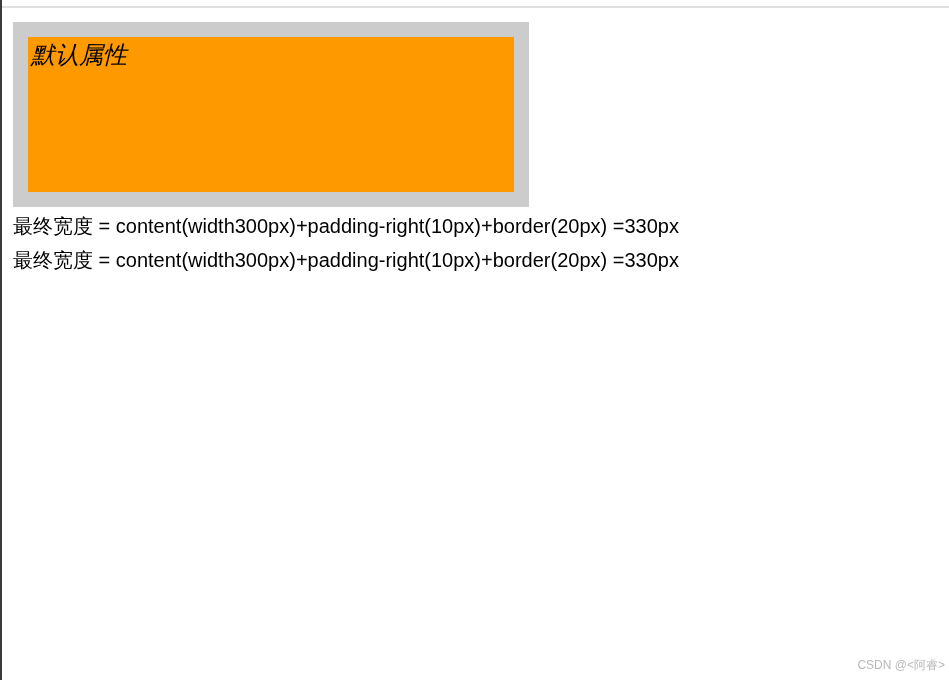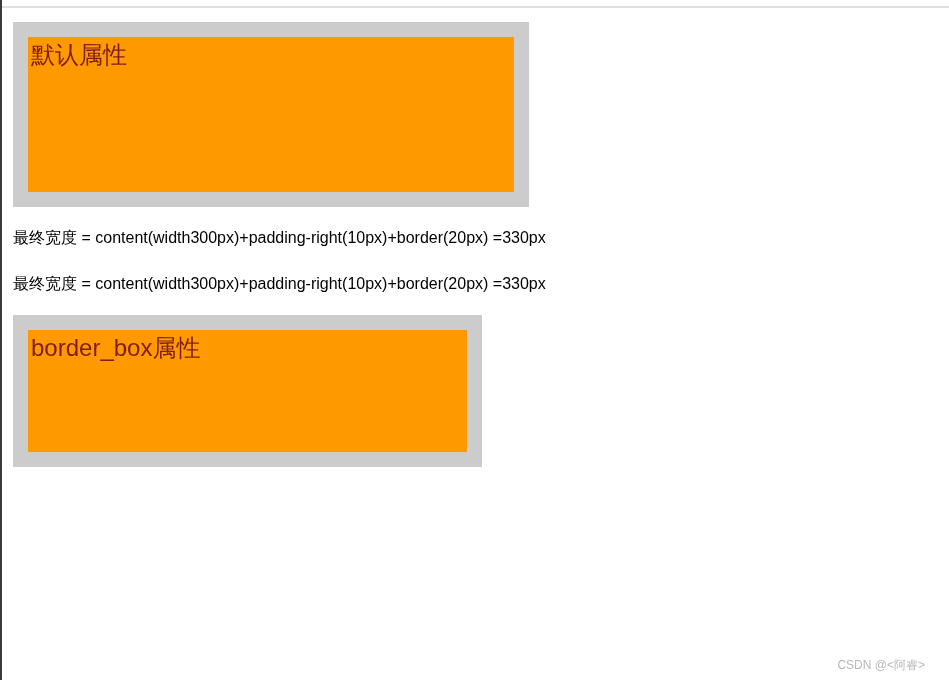--- a/index.html
+++ b/index.html
@@ -41,32 +41,33 @@
   }
   .box-c {
     width: 439px;
     height: 122px;
   }
   .box-label {
     display: block;
     padding: 3px 0 0 3px;
     font-size: 24px;
     line-height: 1.25;
-    color: #7f1d1d;
+    color: #000000;
+    font-style: italic;
   }
   .caption {
-    margin: 16px 0;
-    font-size: 16px;
+    margin: 4px 0;
+    font-size: 20px;
     line-height: 30px;
     white-space: nowrap;
     color: #000;
   }
   .watermark {
     position: absolute;
-    right: 24px;
+    right: 4px;
     bottom: 6px;
     font-size: 12px;
     color: #b9b9b9;
   }
 </style>
 </head>
 <body>
 
 <div class="window-left-edge"></div>
 <div class="page-top-rule"></div>
@@ -78,20 +79,17 @@
       <span class="box-label">默认属性</span>
     </div>
     <p class="caption">最终宽度 = content(width300px)+padding-right(10px)+border(20px) =330px</p>
   </div>
 
   <div class="demo">
     <p class="caption">最终宽度 = content(width300px)+padding-right(10px)+border(20px) =330px</p>
   </div>
 
   <div class="demo">
-    <div class="demo-box box-c">
-      <span class="box-label">border_box属性</span>
-    </div>
   </div>
 
 </div>
 
 <div class="watermark">CSDN @&lt;阿睿&gt;</div>
 
 </body></html>

